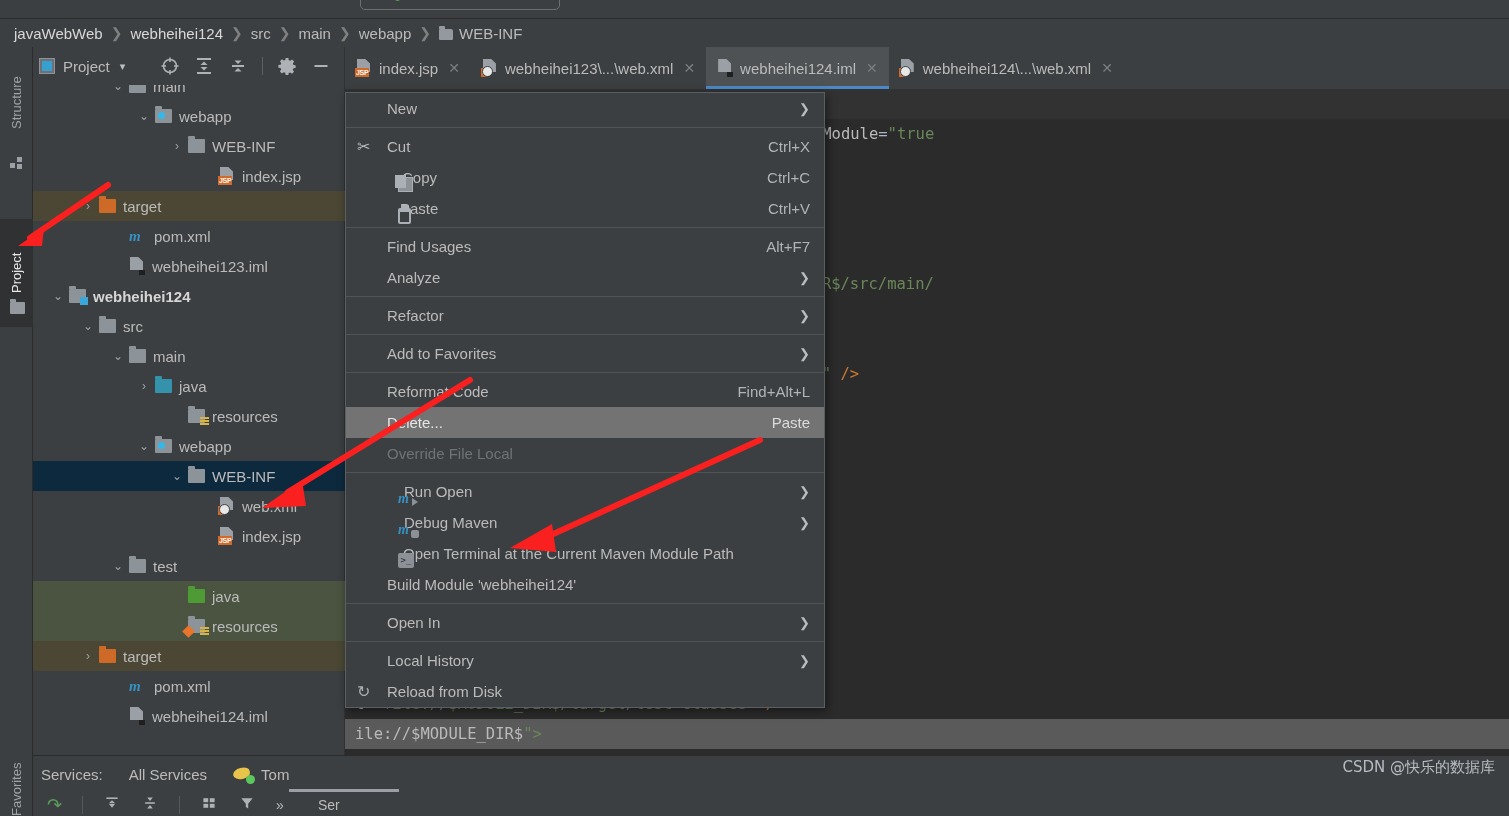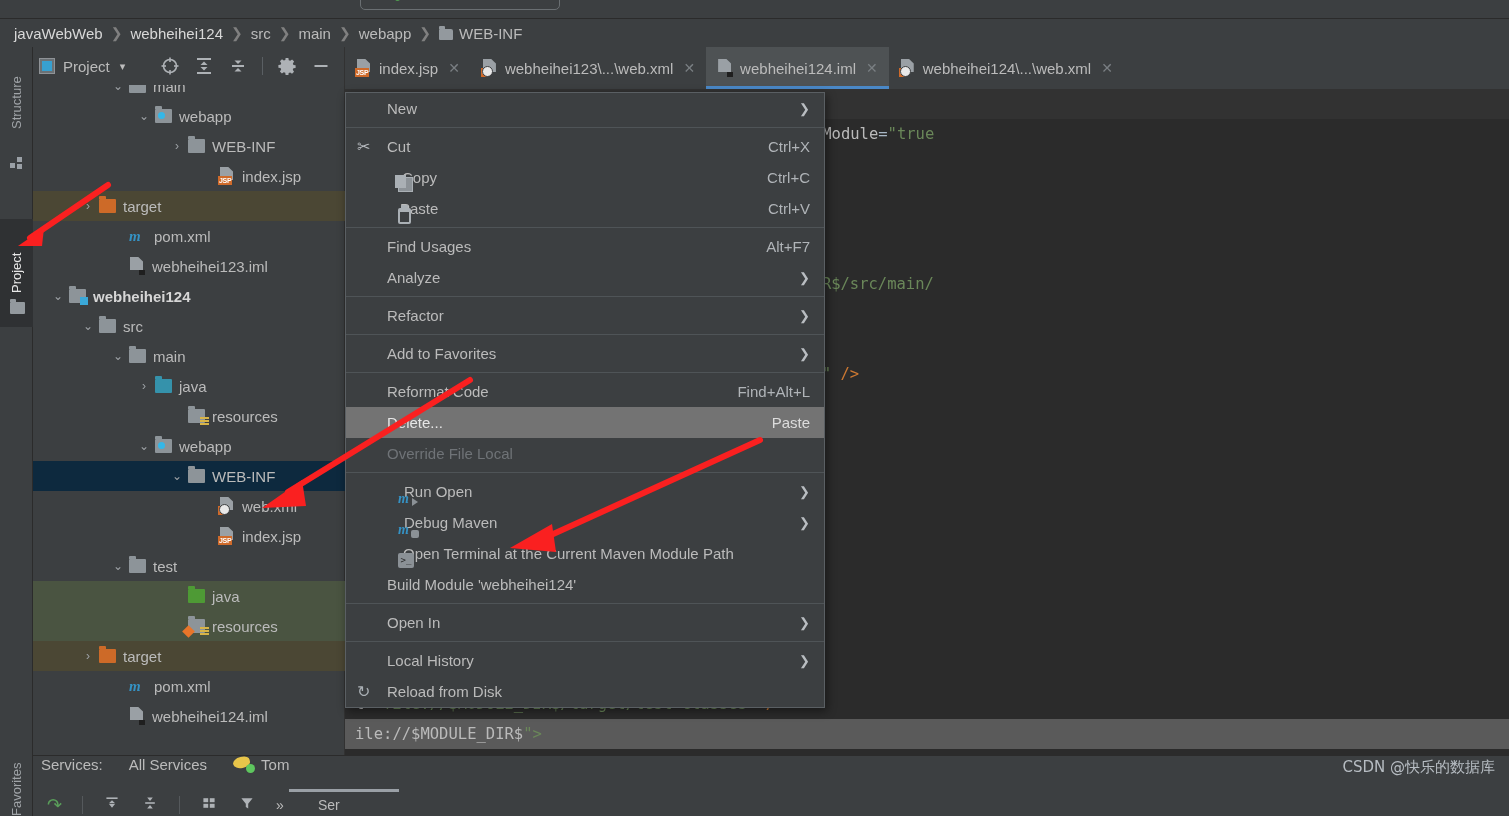--- a/index.html
+++ b/index.html
@@ -206,21 +206,21 @@
             font-size:9px; line-height:15px; text-align:center; font-family:"DejaVu Sans Mono",monospace;}
   .g-reload { color:#aab0b5; font-size:16px; line-height:17px; }
 
   
   .services {
     position: absolute; left: 33px; top: 755px; width: 1476px; height: 61px;
     background: #3c3f41; border-top: 1px solid #2b2b2b;
   }
   .svc-row1 {
     position: absolute; left: 0; top: 0; height: 36px; width: 100%;
-    display: flex; gap: 26px; padding-left: 8px;
+    display: flex; align-items: center; gap: 26px; padding-left: 8px;
     font-size: 15px; color: #bbbbbb;
   }
   .svc-underline {
     position:absolute; left:256px; top:33px; width:110px; height:3px; background:#9aa0a6;
   }
   .svc-row2 {
     position: absolute; left: 0; top: 36px; height: 25px; width: 100%;
     display: flex; align-items: center; gap: 20px; padding-left: 14px;
     font-size: 14px; color: #bbbbbb;
   }

